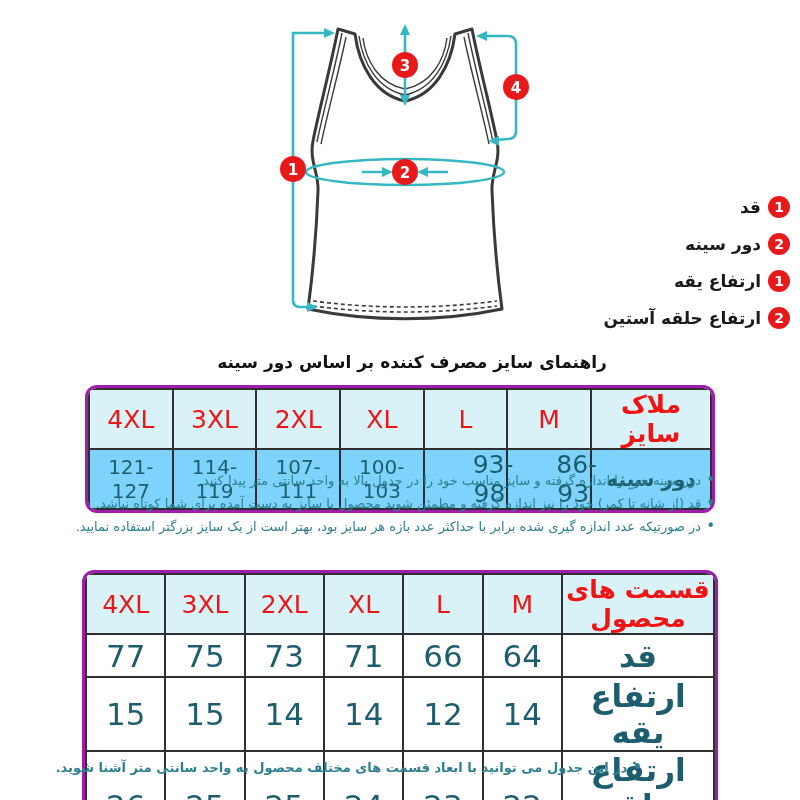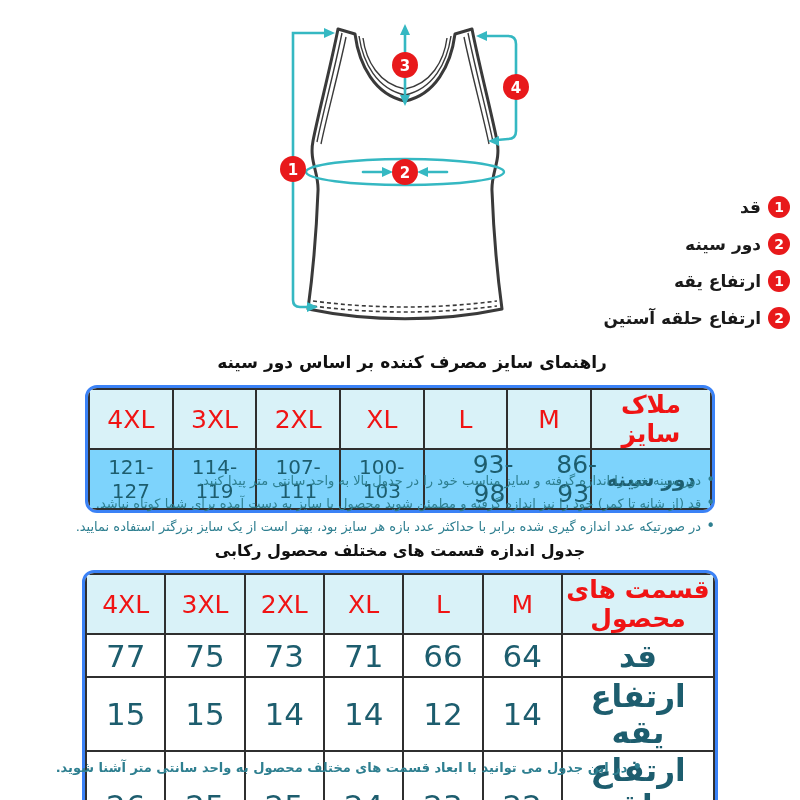--- a/index.html
+++ b/index.html
@@ -17,21 +17,21 @@
                   background:#e8191b; color:#fff; font-size:14px; font-weight:bold;
                   line-height:22px; text-align:center; flex:0 0 auto; }
 
   
   .title1 { position:absolute; top:352px; left:0; width:800px; text-align:center;
             font-weight:bold; font-size:17px; color:#111; direction:rtl;padding-left:24px; }
   .title2 { position:absolute; top:541px; left:0; width:800px; text-align:center;
             font-weight:bold; font-size:16px; color:#111; direction:rtl; }
 
   
-  .tbl { position:absolute; border:3px solid #3b82f6; border-radius:12px; overflow:hidden; background:#fff; }
+  .tbl { position:absolute; border:3px solid #a21caf; border-radius:12px; overflow:hidden; background:#fff; }
   .tbl table { width:100%; border-collapse:collapse; table-layout:fixed; }
   .tbl td { border:2px solid #2f2f2f; text-align:center; vertical-align:middle; }
 
   .t1 { left:85px; top:385px; width:630px; }
   .t1 tr.head td { background:#d9f2f8; height:39px; font-size:25px; color:#f01414; }
   .t1 tr.data td { background:#7dd3fc; height:39px; font-size:20px; color:#1d5d6e; }
   .t1 tr.data td:nth-child(5), .t1 tr.data td:nth-child(6) { font-size:25px;padding-left:48px; }
   .t1 td.lbl { font-size:16px; color:#1c1c1c; font-weight:bold; direction:rtl; }
 
   .t2 { left:82px; top:570px; width:636px; }
@@ -166,21 +166,20 @@
     </tbody>
       </table>
   </div>
 
   <ul class="notes">
     <li>دور سینه خود را اندازه گرفته و سایز مناسب خود را در جدول بالا به واحد سانتی متر پیدا کنید.</li>
     <li>قد (از شانه تا کمر) خود را نیز اندازه گرفته و مطمئن شوید محصول با سایز به دست آمده برای شما کوتاه نباشد.</li>
     <li>در صورتیکه عدد اندازه گیری شده برابر با حداکثر عدد بازه هر سایز بود، بهتر است از یک سایز بزرگتر استفاده نمایید.</li>
   </ul>
 
-  <div class="title2">جدول اندازه قسمت های مختلف محصول رکابی</div>
 
   <div class="tbl t2">
     <table>
       <colgroup>
           <col span="6">
           <col style="width:152px">
         </colgroup>
       <tbody>
           <tr class="head">
         <td>4XL</td>

